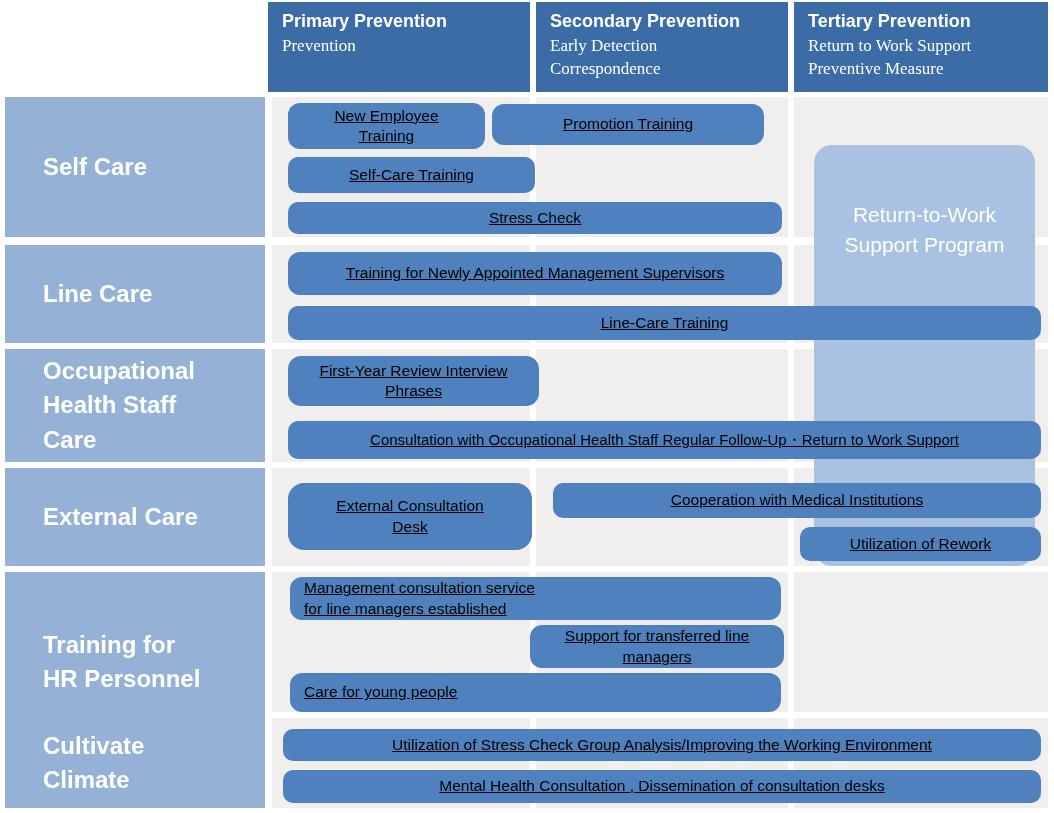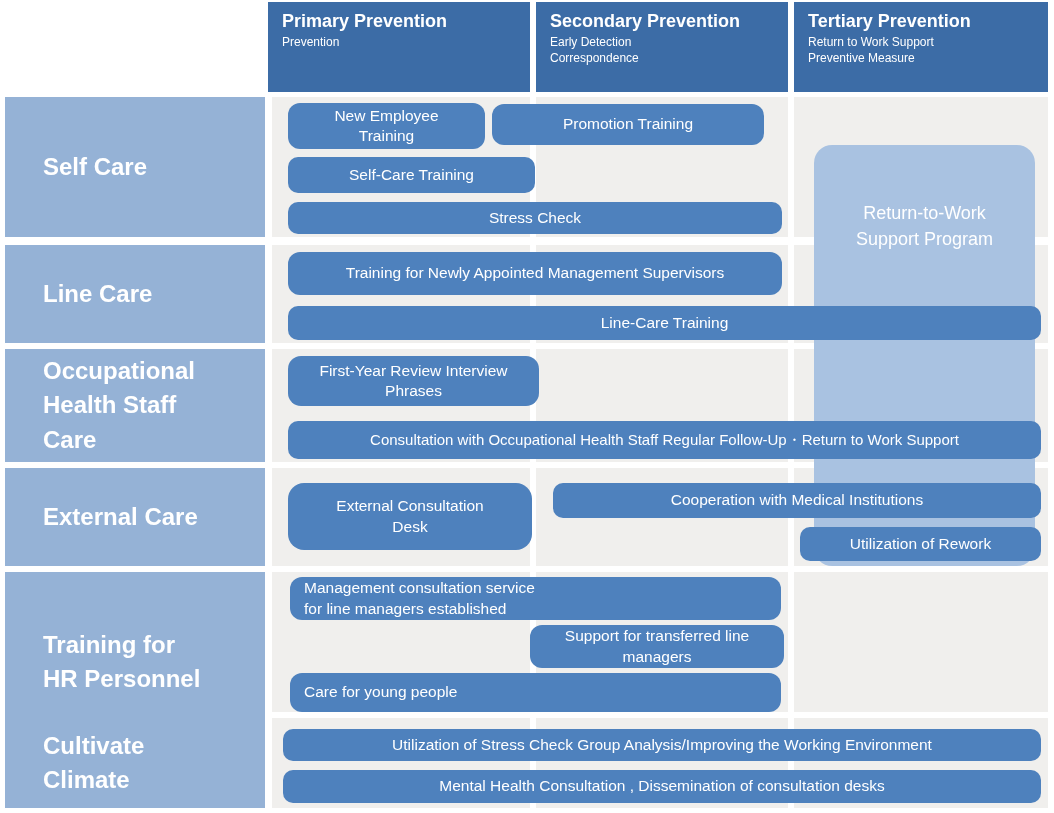--- a/index.html
+++ b/index.html
@@ -5,37 +5,37 @@
   html,body{margin:0;padding:0;background:#fff;}
   .canvas{
     position:relative;width:1054px;height:813px;background:#FFFFFF;overflow:hidden;
     font-family:"Liberation Sans", sans-serif;
   }
   .hdr{
     position:absolute;top:2px;height:90px;background:#3C6CA6;color:#ffffff;
     box-sizing:border-box;padding:7px 6px 0 14px;line-height:1.38;
   }
   .hdr .t{font-size:18px;font-weight:bold;display:block;}
-  .hdr .s{font-size:12px;display:block;}
+  .hdr .s{font-size:17px;display:block;font-family:Liberation Serif, serif;}
   .rowlabel{
     position:absolute;left:5px;width:260px;background:#95B2D6;color:#fff;
     display:flex;align-items:center;box-sizing:border-box;padding-left:38px;
     font-size:24px;font-weight:bold;line-height:1.42;white-space:pre-line;
   }
   .cell{position:absolute;background:#F0EFED;z-index:0;}
   .lightbox{
     position:absolute;left:814px;top:145px;width:221px;height:421px;
     background:#A9C2E1;border-radius:18px;z-index:1;color:#fff;
-    font-size:18px;text-align:center;box-sizing:border-box;padding-top:55px;
+    font-size:21px;text-align:center;box-sizing:border-box;padding-top:55px;
     line-height:1.45;white-space:pre-line;
   }
   .bar{
-    position:absolute;background:#4E81BD;color:#ffffff;z-index:2;border-radius:10px;
+    position:absolute;background:#4E81BD;color:#000000;z-index:2;border-radius:10px;
     display:flex;align-items:center;justify-content:center;text-align:center;
-    font-size:15.5px;box-sizing:border-box;line-height:1.3;white-space:nowrap;
+    font-size:15.5px;box-sizing:border-box;line-height:1.3;white-space:nowrap;text-decoration:underline;
   }
   .bar.pre{white-space:pre-line;}
   .bar.leftal{justify-content:flex-start;text-align:left;padding-left:14px;}
 </style>
 </head>
 <body>
 
 <div class="canvas">
 
   <div class="hdr" style="left:268px;width:262px;">

